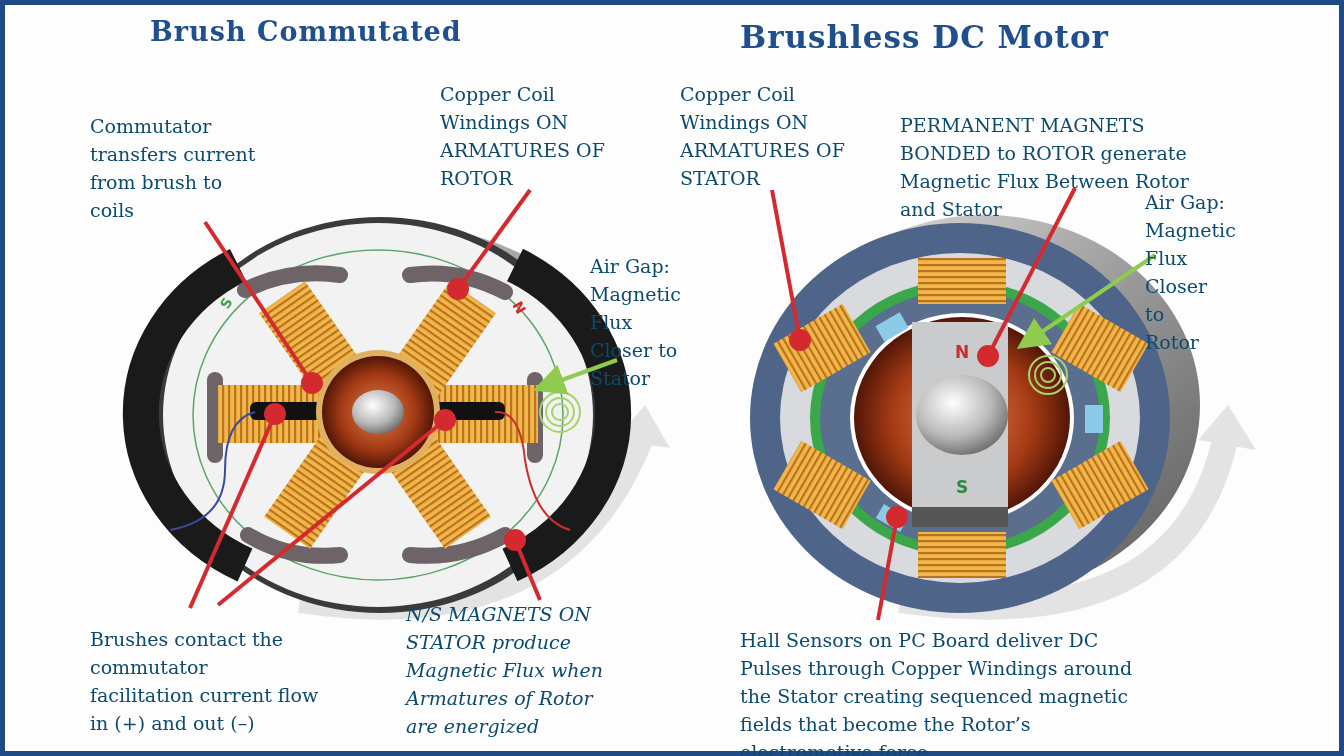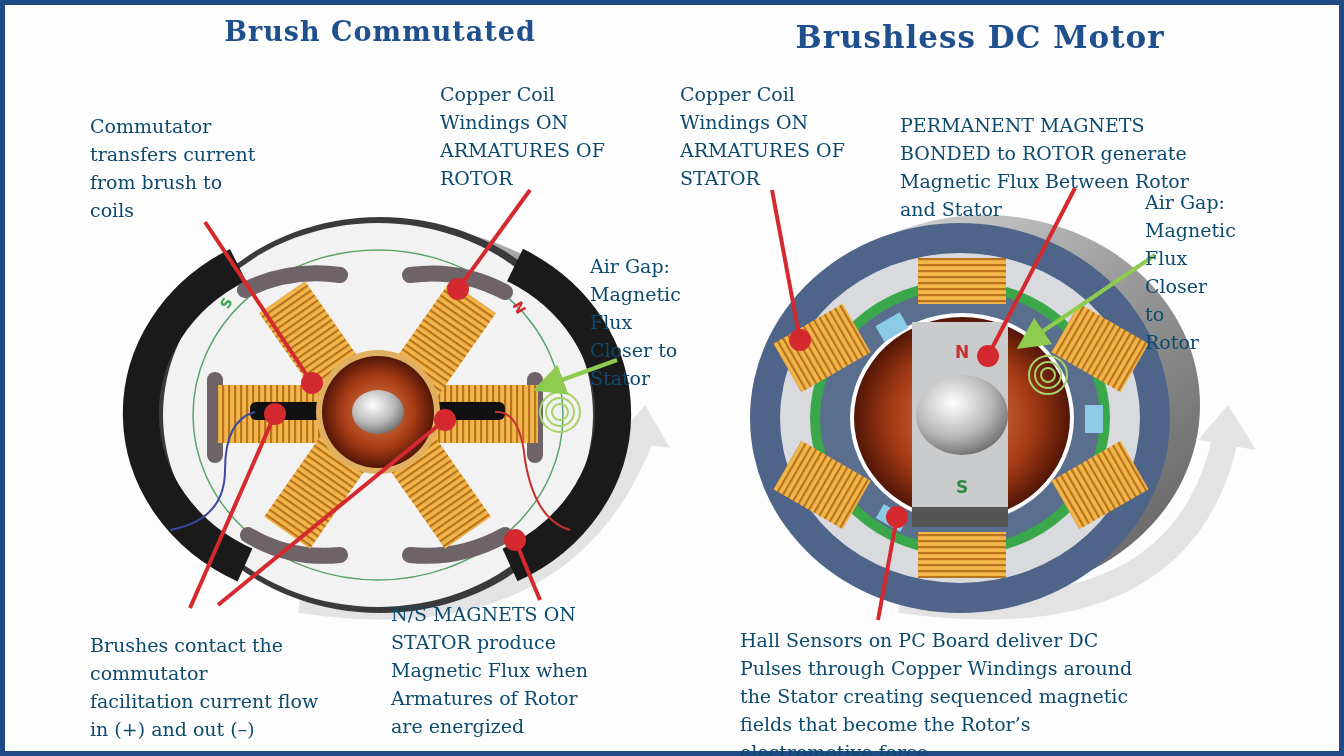--- a/index.html
+++ b/index.html
@@ -1,18 +1,18 @@
 <!DOCTYPE html>
 <html><head>
 <meta charset="utf-8">
 <style>
   html, body { margin:0; padding:0; }
   body { width:1344px; height:756px; overflow:hidden; background:#fdfdfd; font-family:"DejaVu Serif", serif; }
   .frame { position:absolute; left:0; top:0; width:1344px; height:756px; box-sizing:border-box; border:5px solid #1e4a86; background:#fdfdfd; }
-  .title { position:absolute; color:#1f4f8c; font-family:"DejaVu Serif", serif; font-weight:900; text-align:center; letter-spacing:1px; line-height:27px; }
+  .title { position:absolute; color:#1f4f8c; font-family:"DejaVu Serif", serif; font-weight:900; text-align:left; letter-spacing:1px; line-height:27px; }
   .title.left { left:150px; top:18px; width:460px; font-size:27px; }
   .title.right { left:740px; top:24px; width:480px; font-size:31px; }
   .lbl { position:absolute; color:#0c4a6e; font-family:"DejaVu Serif", serif; font-size:19px; line-height:28px; text-align:left; white-space:pre-line; }
   svg.art { position:absolute; left:0; top:0; }
 </style>
 </head>
 <body>
 
 <div class="frame"></div>
 
@@ -159,25 +159,25 @@
 coils</div>
 <div class="lbl" style="left:440px; top:80px; width:230px;">Copper Coil
 Windings ON
 ARMATURES OF
 ROTOR</div>
 <div class="lbl" style="left:590px; top:252px; width:140px;">Air Gap:
 Magnetic
 Flux
 Closer to
 Stator</div>
-<div class="lbl" style="left:90px; top:625px; width:320px;margin-top:6px;">Brushes contact the
+<div class="lbl" style="left:90px; top:625px; width:320px;">Brushes contact the
 commutator
 facilitation current flow
 in (+) and out (–)</div>
-<div class="lbl" style="left:391px; top:600px; width:290px;">N/S MAGNETS ON
+<div class="lbl" style="left:406px; top:600px; width:290px;font-style:italic;">N/S MAGNETS ON
 STATOR produce
 Magnetic Flux when
 Armatures of Rotor
 are energized</div>
 
 <div class="lbl" style="left:680px; top:80px; width:210px;">Copper Coil
 Windings ON
 ARMATURES OF
 STATOR</div>
 <div class="lbl" style="left:900px; top:80px; width:385px;margin-top:31px;">PERMANENT MAGNETS

